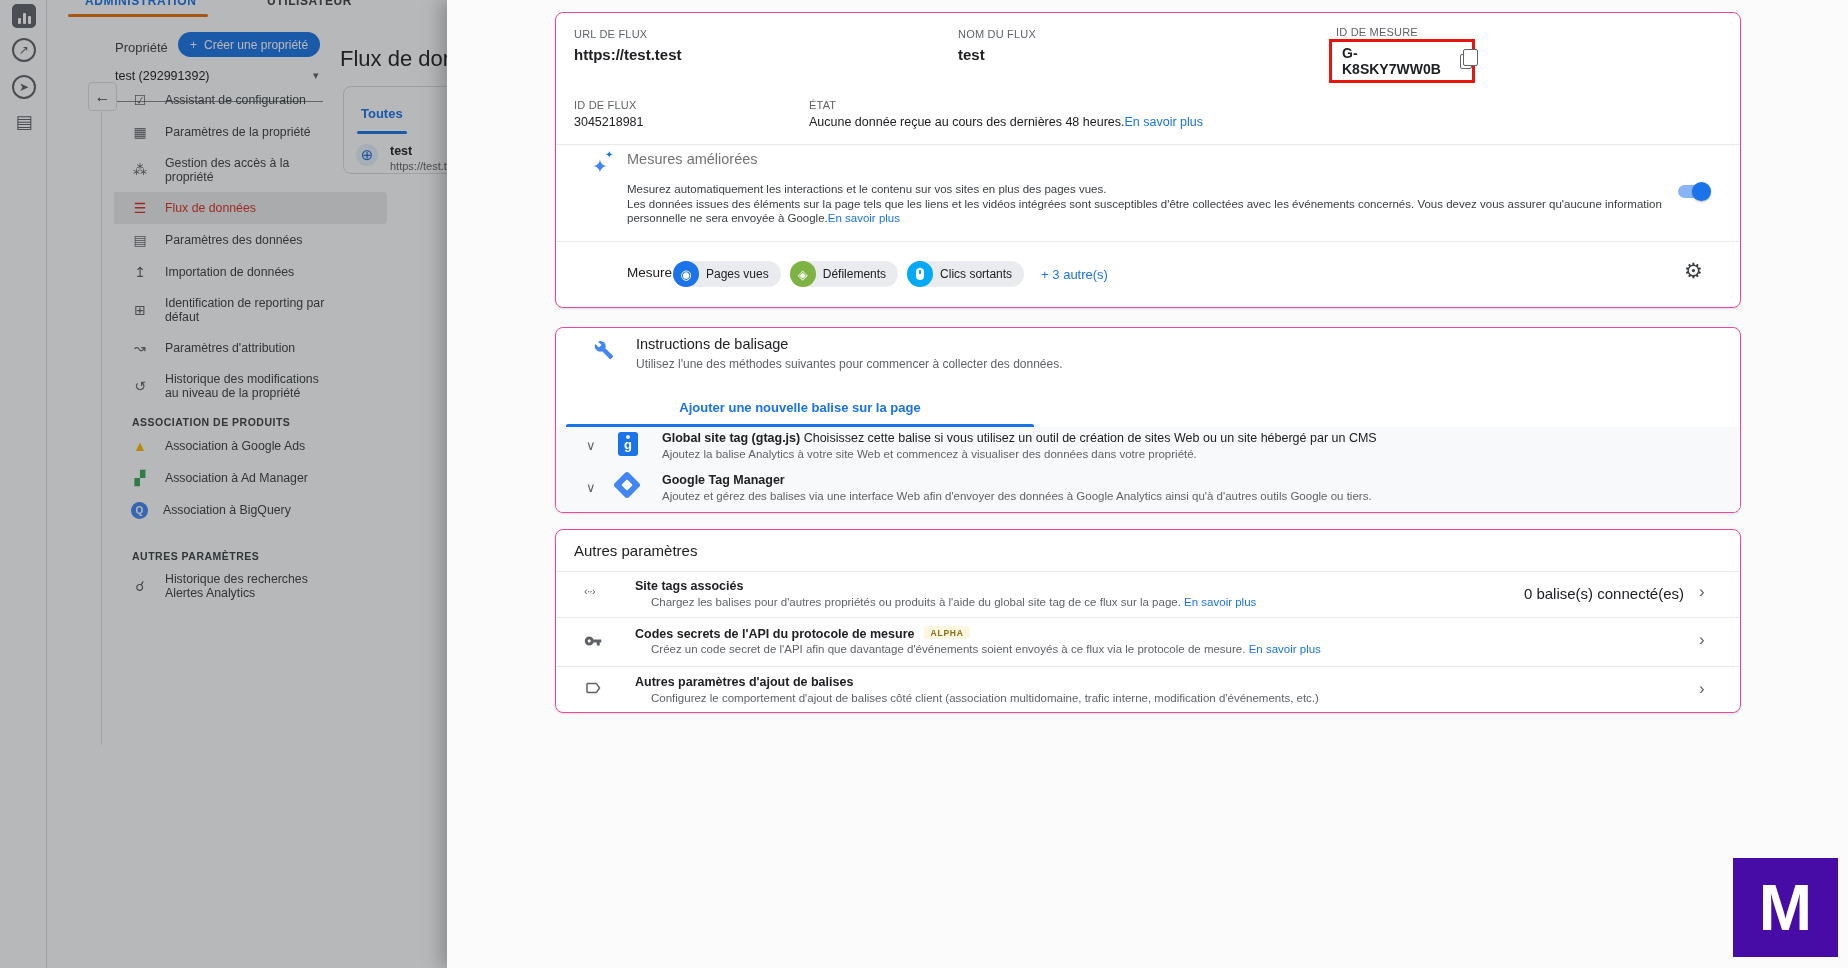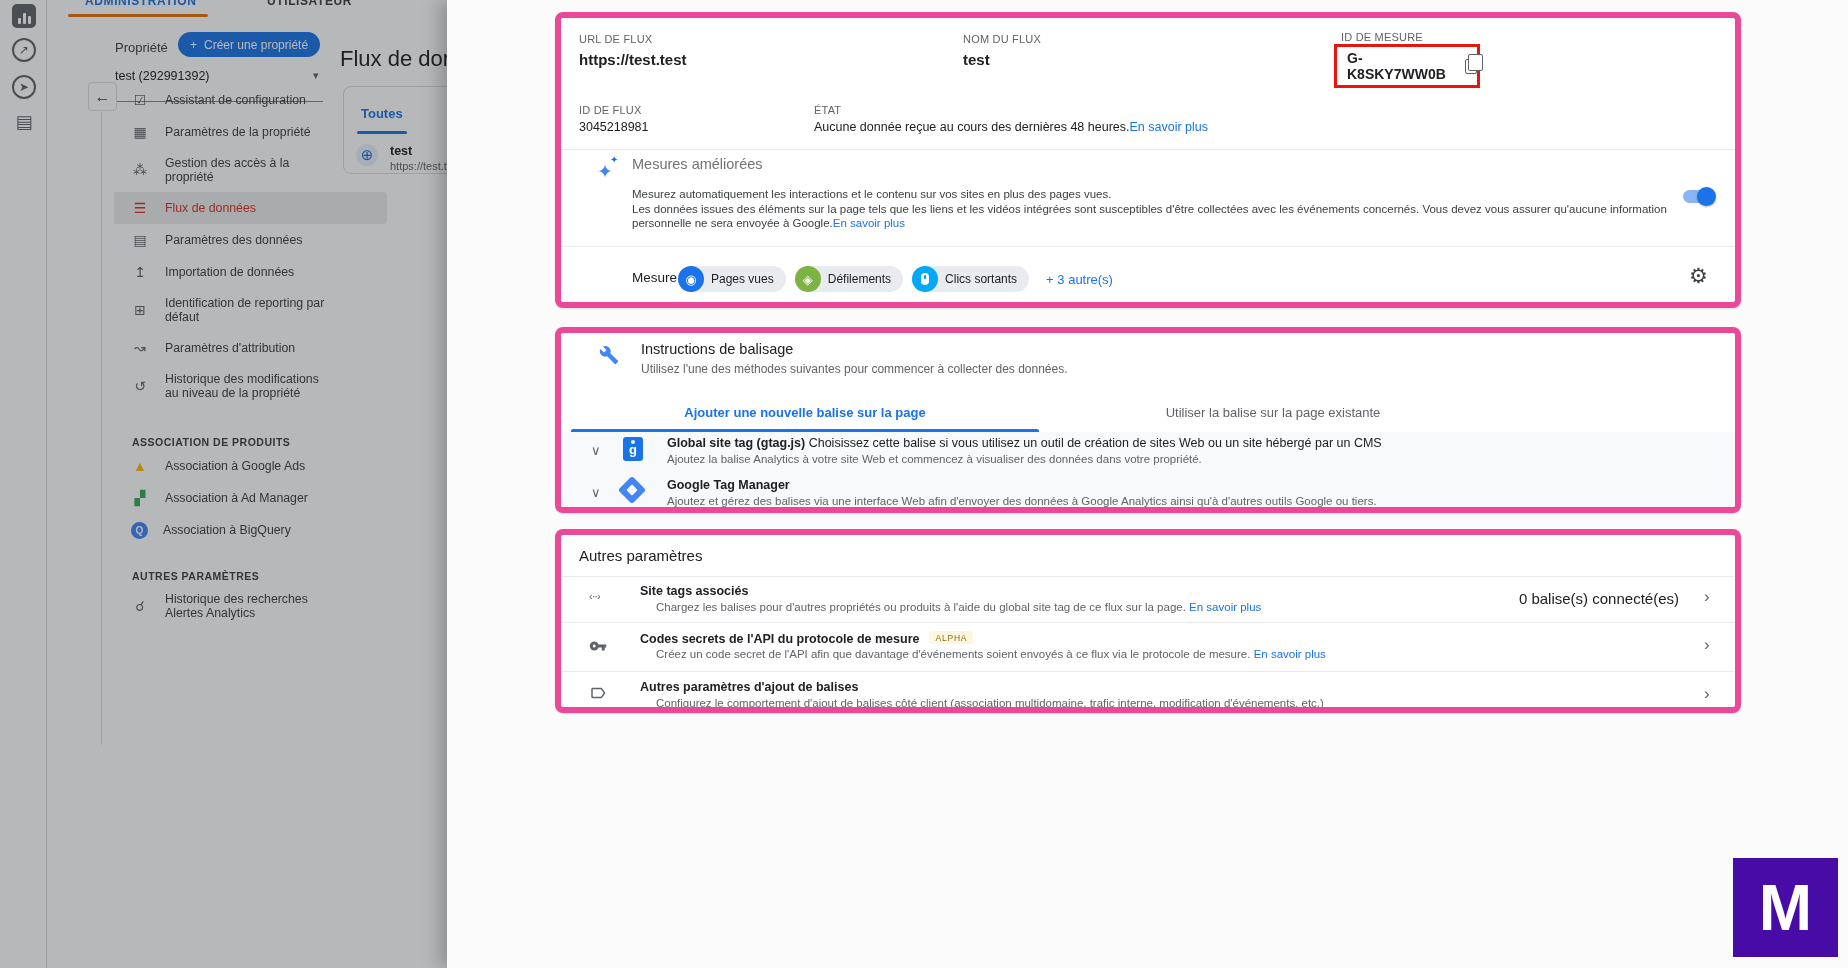--- a/index.html
+++ b/index.html
@@ -29,42 +29,42 @@
   .back-btn { position:absolute; left:41px; top:82px; width:29px; height:29px; border:1px solid #e0e0e0; border-radius:4px;
               background:#fff; display:flex; align-items:center; justify-content:center; font-size:16px; color:#3c4043; }
   .vline { position:absolute; left:54px; top:112px; width:1px; height:633px; background:#e0e0e0; }
   #side-items { position:absolute; left:83px; top:84px; width:215px; }
   .item { display:flex; align-items:center; gap:15px; min-height:32px; cursor:pointer; }
   .item.two { min-height:44px; }
   .item .ig { width:20px; flex:none; text-align:center; font-size:14px; color:#5f6368; }
   .item .lb { font-size:12.3px; color:#3c4043; line-height:14px; width:168px; }
   .item.active { background:#ececec; margin-left:-16px; padding-left:16px; margin-right:-42px; padding-right:42px; border-radius:0 4px 4px 0; }
   .item.active .ig, .item.active .lb { color:#d93025; }
-  .sec { margin-top:28px; margin-bottom:2px; font-size:10.5px; font-weight:bold; letter-spacing:.5px; color:#3c4043; padding-left:2px; }
+  .sec { margin-top:8px; margin-bottom:2px; font-size:10.5px; font-weight:bold; letter-spacing:.5px; color:#3c4043; padding-left:2px; }
   .ig.ads { color:#fbbc04; } .ig.adm { color:#34a853; }
   .ig.bq { background:#4285f4; color:#fff; border-radius:50%; width:17px; height:17px; font-size:10px; font-weight:bold;
            display:flex; align-items:center; justify-content:center; margin-left:1px; }
   .ig.dd { font-size:12px; font-weight:bold; letter-spacing:0; }
 
   
   #bg-page { position:absolute; left:340px; top:0; width:120px; height:968px; z-index:1; }
   .bg-title { position:absolute; left:0; top:46px; font-size:22px; color:#202124; white-space:nowrap; }
   .bg-card { position:absolute; left:3px; top:86px; width:140px; height:88px; background:#fff; border:1px solid #dadce0; border-radius:8px 0 0 8px; }
   .bg-tab { position:absolute; left:17px; top:19px; font-size:13px; font-weight:bold; color:#1a73e8; }
   .bg-tab-line { position:absolute; left:13px; top:44px; width:50px; height:3px; background:#1a73e8; border-radius:2px; }
   .bg-globe { position:absolute; left:12px; top:57px; width:22px; height:22px; border-radius:50%; background:#e8f0fe; color:#1967d2;
               font-size:15px; display:flex; align-items:center; justify-content:center; }
   .bg-stream-name { position:absolute; left:46px; top:57px; font-size:12.5px; font-weight:bold; }
   .bg-stream-url { position:absolute; left:46px; top:73px; font-size:11px; color:#5f6368; white-space:nowrap; }
 
   
   #scrim { position:absolute; left:0; top:0; width:1848px; height:968px; background:rgba(32,33,36,.32); z-index:50; }
   #panel { position:absolute; left:447px; top:0; width:1401px; height:968px; background:#fbfbfc; z-index:100;
            box-shadow:-6px 0 18px rgba(0,0,0,.25); }
-  .card { position:absolute; left:108px; width:1186px; background:#fff; border:6px solid #ec4899; border-radius:8px;
+  .card { position:absolute; left:108px; width:1186px; background:#fff; border:1px solid #ec4899; border-radius:8px;
           box-shadow:0 1px 2px rgba(60,64,67,.15); }
   #card1 { top:12px; height:296px; }
   #card2 { top:327px; height:186px; overflow:hidden; }
   #card3 { top:529px; height:184px; overflow:hidden; }
   .f-label { position:absolute; font-size:11px; color:#5f6368; letter-spacing:.2px; }
   .f-value { position:absolute; font-size:15px; font-weight:bold; color:#202124; }
   .f-small { position:absolute; font-size:12.5px; color:#202124; }
   .red-box { position:absolute; left:773px; top:26px; width:146px; height:44px; border:3px solid #e8150c;
              display:flex; align-items:center; padding-left:10px; gap:12px; background:#fff; }
   .red-box .mid { font-size:14px; font-weight:bold; }
@@ -112,21 +112,21 @@
   .m-title b { font-weight:bold; }
   .m-desc { position:absolute; left:106px; font-size:11.5px; color:#5f6368; width:1050px; }
 
   .c3-header { position:absolute; left:18px; top:12px; font-size:15px; color:#202124; }
   .o-ico { position:absolute; left:28px; color:#5f6368; }
   .o-title { position:absolute; left:79px; font-size:12.5px; font-weight:bold; color:#202124; }
   .o-desc { position:absolute; left:95px; font-size:11.5px; color:#5f6368; }
   .o-chev { position:absolute; left:1143px; font-size:17px; color:#5f6368; cursor:pointer; }
   .o-right { position:absolute; right:56px; font-size:15px; color:#202124;text-align:center; }
   .alpha-badge { display:inline-block; margin-left:10px; padding:2px 6px 1px; background:#fdf7e0; color:#8a6d1a;
-                 font-size:8.5px; font-weight:normal; letter-spacing:.8px; border-radius:3px; vertical-align:2px; }
+                 font-size:8.5px; font-weight:bold; letter-spacing:.8px; border-radius:3px; vertical-align:2px; }
   .tags-ico { font-size:11px; letter-spacing:-1px; }
 
   #watermark { position:absolute; left:1733px; top:858px; width:105px; height:99px; background:#470ba6; z-index:300;
                display:flex; align-items:center; justify-content:center; color:#fff; font-size:64px; font-weight:bold; }
 </style>
 </head>
 <body>
 
 <div id="rail">
   <div class="rail-ico rail-logo" style="top:4px;">
@@ -280,21 +280,20 @@
   </div>
 
   <div class="card" id="card2">
     <svg class="wrench-ico" viewBox="0 0 24 24">
       <path fill="#4285f4" d="M22.7 19l-9.1-9.1c.9-2.3.4-5-1.5-6.9-2-2-5-2.4-7.4-1.3L9 6 6 9 1.6 4.7C.4 7.1.9 10.1 2.9 12.1c1.9 1.9 4.6 2.4 6.9 1.5l9.1 9.1c.4.4 1 .4 1.4 0l2.3-2.3c.5-.4.5-1.1.1-1.4z"></path>
       </svg>
     <div class="c2-title">Instructions de balisage</div>
     <div class="c2-sub">Utilisez l'une des méthodes suivantes pour commencer à collecter des données.</div>
     <div class="tabrow">
       <div class="ttab active" style="left:10px;">Ajouter une nouvelle balise sur la page</div>
-      <div class="ttab idle" style="left:478px;">Utiliser la balise sur la page existante</div>
     </div>
     <div class="ttab-line"></div>
     <div class="methods">
       <div class="m-row">
         <span class="m-chev" style="top:11px;">∨</span>
         <span class="gtag-ico" style="top:5px;">g</span>
         <div class="m-title" style="top:4px;"><b>Global site tag (gtag.js)</b><span> Choisissez cette balise si vous utilisez un outil de création de sites Web ou un site hébergé par un CMS</span></div>
         <div class="m-desc" style="top:21px;">Ajoutez la balise Analytics à votre site Web et commencez à visualiser des données dans votre propriété.</div>
       </div>
       <div class="m-row">

